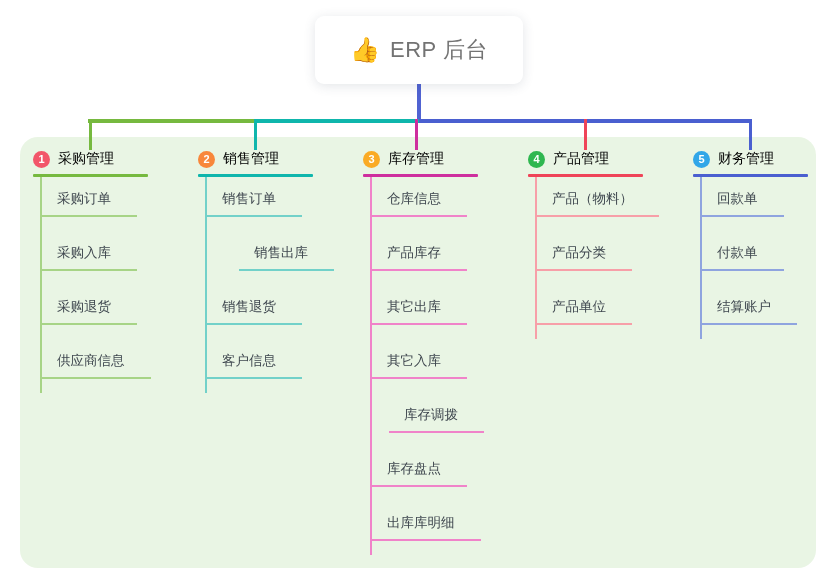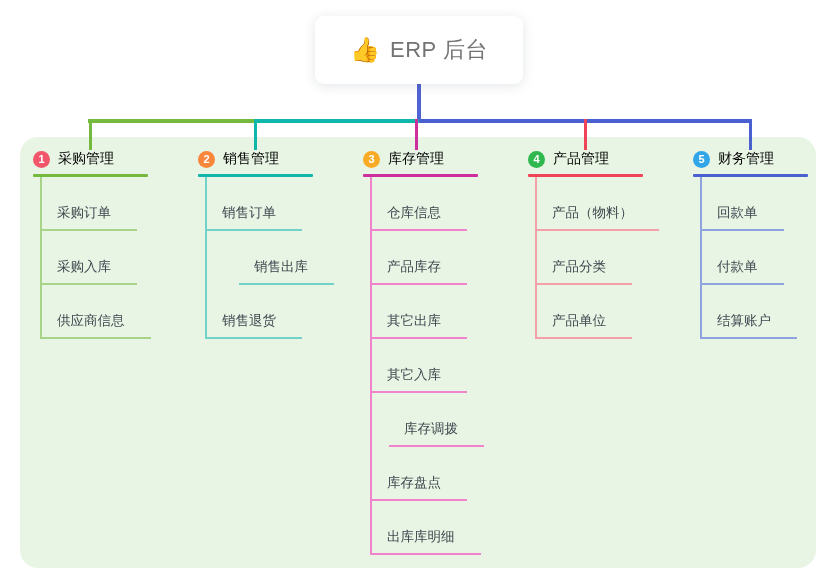--- a/index.html
+++ b/index.html
@@ -28,21 +28,21 @@
     color:#fff;font-size:11px;font-weight:700;line-height:17px;text-align:center;
   }
   .branch-title{font-size:14px;font-weight:500;color:#000000;white-space:nowrap;}
   .branch-rule{width:115px;height:3px;margin-top:4px;border-radius:1px;}
   .children{
     list-style:none;margin:0;padding:0;margin-left:7px;
     border-left:2px solid transparent;
   }
   .children li{height:54px;position:relative;}
   .child-label{
-    position:absolute;left:0;bottom:0;white-space:nowrap;
+    position:absolute;left:0;bottom:14px;white-space:nowrap;
     padding:0 26px 7px 15px;border-bottom:2px solid transparent;
     font-size:13.5px;color:#3F474F;
   }
 </style>
 </head>
 <body>
 
 <div class="panel" style="background: rgb(233, 245, 228);"></div>
 
 <div class="root-node">
@@ -70,20 +70,23 @@
     <div class="branch-rule" style="background: rgb(118, 185, 63);"></div>
     <ul class="children" style="border-left-color: rgb(167, 212, 134);">
   <li>
     <span class="child-label" style="border-bottom-color: rgb(167, 212, 134);">采购订单</span>
   </li>
 
   <li>
     <span class="child-label" style="border-bottom-color: rgb(167, 212, 134);">采购入库</span>
   </li>
 
+  <li>
+    <span class="child-label" style="border-bottom-color: rgb(167, 212, 134);">采购退货</span>
+  </li>
 
   <li>
     <span class="child-label" style="border-bottom-color: rgb(167, 212, 134); text-align: center;">供应商信息</span>
   </li>
 </ul>
   </div>
 
   <div class="branch" style="left: 198px;">
     <div class="branch-head">
       <span class="badge" style="background: rgb(248, 135, 59);">2</span>
@@ -96,20 +99,23 @@
   </li>
 
   <li>
     <span class="child-label" style="border-bottom-color: rgb(114, 209, 201); margin-left: 32px;">销售出库</span>
   </li>
 
   <li>
     <span class="child-label" style="border-bottom-color: rgb(114, 209, 201);">销售退货</span>
   </li>
 
+  <li>
+    <span class="child-label" style="border-bottom-color: rgb(114, 209, 201);">客户信息</span>
+  </li>
 </ul>
   </div>
 
   <div class="branch" style="left: 363px;">
     <div class="branch-head">
       <span class="badge" style="background: rgb(250, 171, 37);">3</span>
       <span class="branch-title">库存管理</span>
     </div>
     <div class="branch-rule" style="background: rgb(206, 47, 158);"></div>
     <ul class="children" style="border-left-color: rgb(240, 131, 201);">

